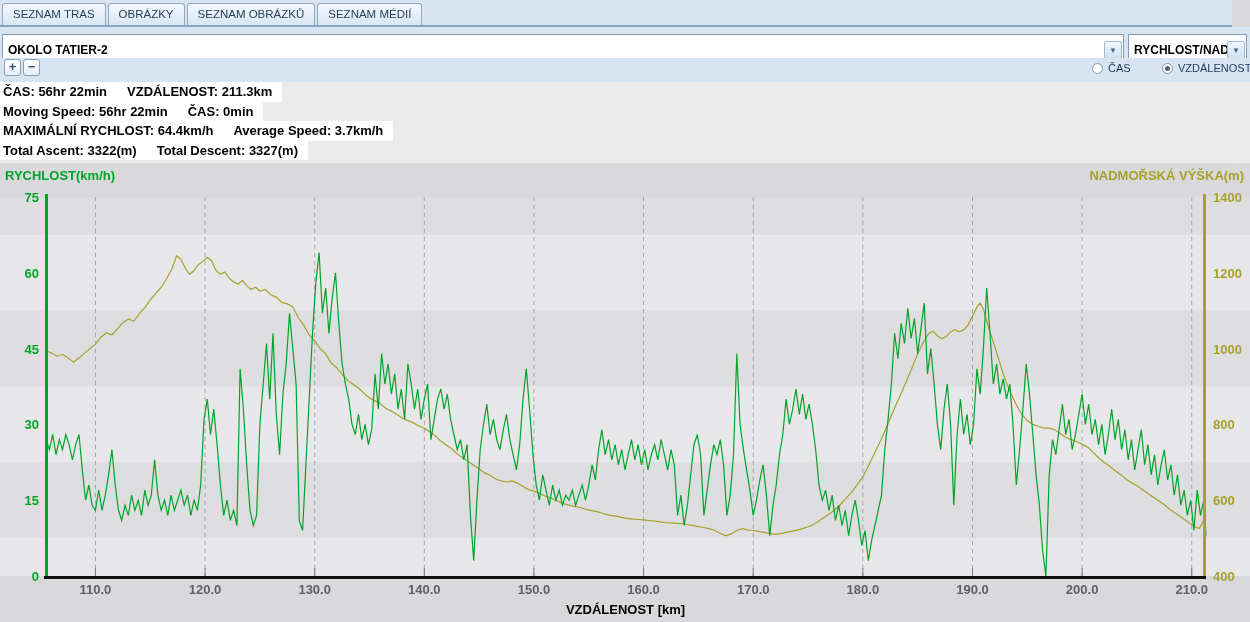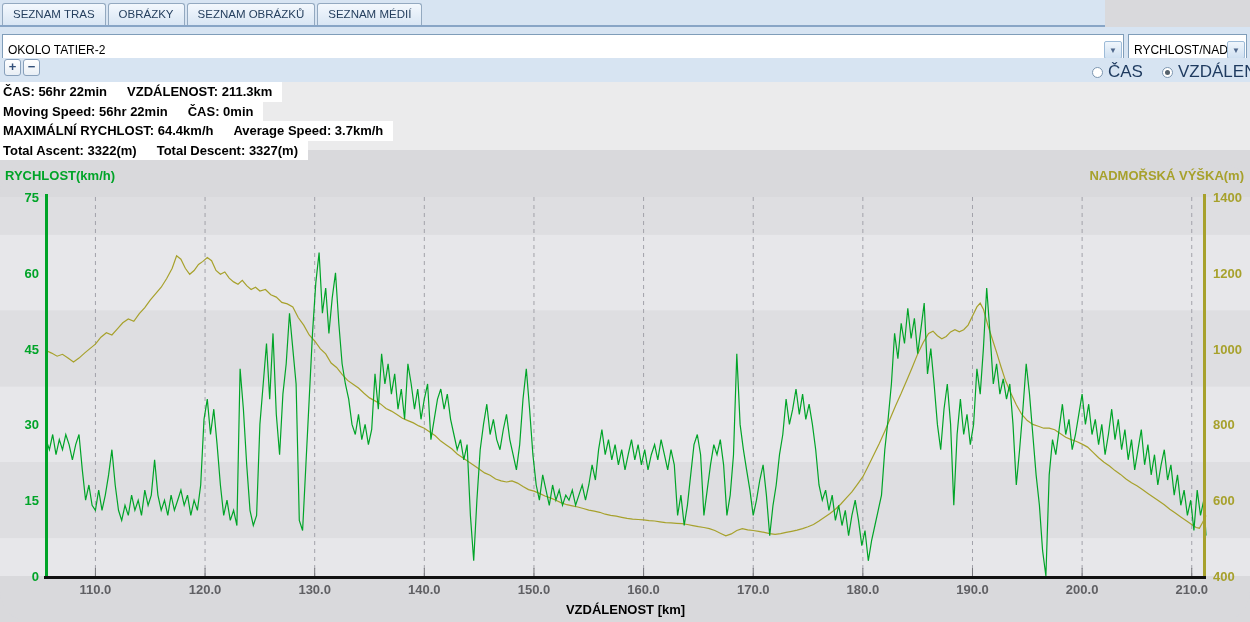--- a/index.html
+++ b/index.html
@@ -2,39 +2,39 @@
 <html><head>
 <meta charset="utf-8">
 <style>
   html,body{margin:0;padding:0;}
   body{
     width:1250px;height:622px;position:relative;overflow:hidden;
     font-family:"Liberation Sans",sans-serif;background:#d9d9dc;
   }
   
   .tabbar{
-    position:absolute;left:0;top:0;width:1105px;height:27px;box-sizing:border-box;
+    position:absolute;left:0;top:0;width:1232px;height:27px;box-sizing:border-box;
     background:#d7e4f2;border-bottom:2px solid #88a5c6;
     display:flex;align-items:flex-end;padding-left:2px;
   }
   .tab{
     height:21px;line-height:21px;padding:0 10px;margin-right:2px;
     background:linear-gradient(#f3f8fd,#d9e6f4);
     border:1px solid #93a9c0;border-bottom:none;border-radius:3px 3px 0 0;
     font-size:11.5px;color:#26405f;white-space:nowrap;cursor:default;
   }
   .tab.active{
     background:#fdfdfe;height:24px;line-height:24px;margin-bottom:-2px;
     border-color:#7a9cc4;font-weight:normal;color:#1d3a63;
   }
   
   .comborow{position:absolute;left:0;top:27px;width:1250px;height:31px;background:#d7e4f2;}
   .combo{
     position:absolute;top:7px;height:32px;box-sizing:border-box;background:#fff;
-    border:1px solid #7f9db9;display:flex;align-items:center;font-size:12px;color:#000;
+    border:1px solid #7f9db9;display:flex;align-items:center;font-size:12px;color:#000;font-weight:bold;
   }
   .combo .val{flex:1;padding:0 5px;white-space:nowrap;overflow:hidden;}
   .combo .arrowbtn{
     width:16px;height:16px;margin-right:1px;flex:none;
     background:linear-gradient(#f0f6fc,#cfe0f1);border:1px solid #9dbbd8;border-radius:2px;
     font-size:8px;color:#4f678b;display:flex;align-items:center;justify-content:center;cursor:default;
   }
   .combo-track{left:2px;width:1122px;}
   .combo-view{left:1128px;width:119px;}
   
@@ -46,24 +46,24 @@
   }
   .zbtn.plus{left:4px;} .zbtn.minus{left:23px;}
   .radio{position:absolute;top:4px;display:flex;align-items:center;}
   .radio .circ{
     width:11px;height:11px;border-radius:50%;background:#fff;border:1px solid #7c96b0;
     box-sizing:border-box;margin-right:5px;position:relative;flex:none;
   }
   .radio.selected .circ::after{
     content:"";position:absolute;left:2px;top:2px;width:5px;height:5px;border-radius:50%;background:#55616b;
   }
-  .radio .rlabel{font-size:17px;color:#1e3a5f;white-space:nowrap;}
+  .radio .rlabel{font-size:11px;color:#1e3a5f;white-space:nowrap;}
   .radio-cas{left:1092px;} .radio-vzd{left:1162px;}
   
-  .stats{position:absolute;left:0;top:82px;width:1250px;height:68px;background:#ebebec;}
+  .stats{position:absolute;left:0;top:82px;width:1250px;height:81px;background:#ebebec;}
   .statline{
     display:block;width:max-content;background:#fff;
     font:bold 13px/19.5px "Liberation Sans",sans-serif;color:#000;
     padding:0 10px 0 3px;white-space:nowrap;
   }
   .statline .p0{margin-right:20px;}
   
   .chartpane{position:absolute;left:0;top:163px;width:1250px;height:459px;background:#d9d9dc;border-radius:31px;}
   .ltitle{position:absolute;left:5px;top:5px;font:bold 13px "Liberation Sans",sans-serif;color:#00a428;}
   .rtitle{position:absolute;right:6px;top:5px;font:bold 13px "Liberation Sans",sans-serif;color:#a7a12c;text-align:right;}

